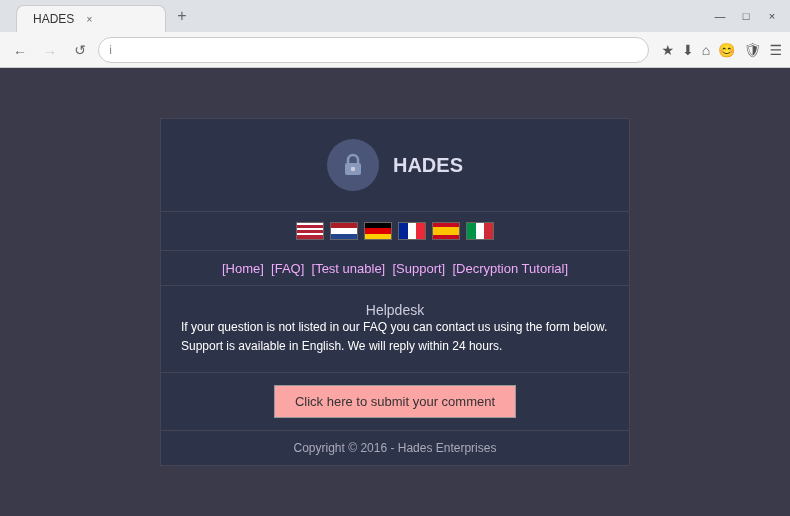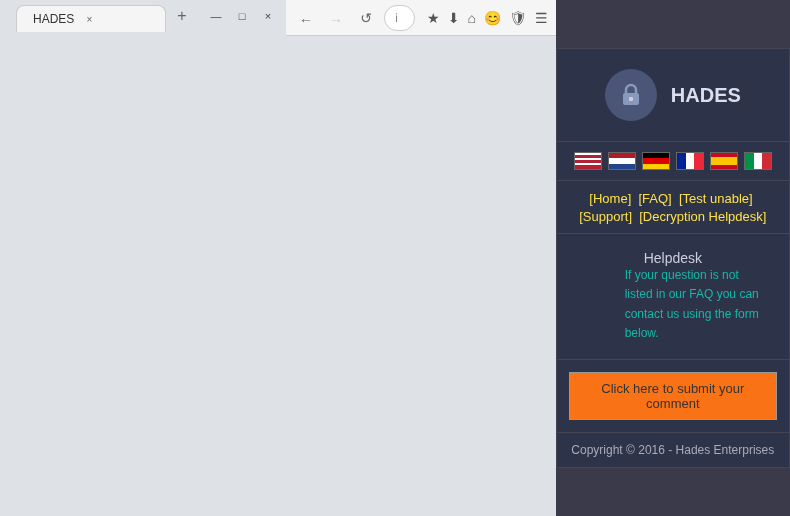--- a/index.html
+++ b/index.html
@@ -11,21 +11,21 @@
       background: #2b2b2b;
       font-family: Arial, sans-serif;
     }
 
     
     .browser-window {
       width: 790px;
       height: 516px;
       background: #dee1e6;
       display: flex;
-      flex-direction: row;
+      flex-direction: column;
     }
 
     .title-bar {
       height: 32px;
       background: #dee1e6;
       display: flex;
       align-items: center;
       padding: 0 8px;
       gap: 4px;
     }
@@ -239,42 +239,41 @@
       border-bottom: 1px solid #445;
       text-align: center;
     }
 
     .nav-links {
       color: #aab;
       font-size: 13px;
     }
 
     .nav-link {
-      color: #fde047;
+      color: #f0abfc;
       cursor: pointer;
       text-decoration: none;
     }
 
     
     .main-content {
       padding: 16px 20px;
       border-bottom: 1px solid #445;
     }
 
     .helpdesk-title {
       color: #ccd;
       font-size: 14px;
       text-align: center;
     }
 
     .helpdesk-text {
-      color: #14b8a6;
+      color: #ffffff;
       font-size: 12px;
       line-height: 1.6;
-      margin-left: 48px;
     }
 
     .textarea-wrapper {
       margin-top: 14px;
     }
 
     .message-textarea {
       width: 100%;
       height: 90px;
       background: #f8f8f4;
@@ -292,21 +291,21 @@
 
     
     .submit-section {
       padding: 12px;
       display: flex;
       justify-content: center;
       border-bottom: 1px solid #445;
     }
 
     .submit-btn {
-      background: #f97316;
+      background: #fca5a5;
       border: 1px solid #999;
       padding: 8px 20px;
       font-size: 13px;
       color: #333;
       cursor: pointer;
     }
 
     
     .footer-section {
       padding: 10px;
@@ -387,28 +386,29 @@
         <div class="flag flag-es" style="width:28px;height:18px;border:1px solid #666;"></div>
         <div class="flag flag-it" style="width:28px;height:18px;border:1px solid #666;"></div>
       </div>
 
       <div class="nav-section">
         <span class="nav-links">
           <a class="nav-link">[Home]</a>&nbsp;
           <a class="nav-link">[FAQ]</a>&nbsp;
           <a class="nav-link">[Test unable]</a>&nbsp;
           <a class="nav-link">[Support]</a>&nbsp;
-          <a class="nav-link">[Decryption Helpdesk]</a>
+          <a class="nav-link">[Decryption Tutorial]</a>
         </span>
       </div>
 
       <div class="main-content">
         <div class="helpdesk-title">Helpdesk</div>
         <div class="helpdesk-text">
           <div>If your question is not listed in our FAQ you can contact us using the form below.</div>
+          <div>Support is available in English. We will reply within 24 hours.</div>
         </div>
       </div>
 
       <div class="submit-section">
         <button class="submit-btn">Click here to submit your comment</button>
       </div>
 
       <div class="footer-section">
         <span>Copyright © 2016 - Hades Enterprises</span>
       </div>

